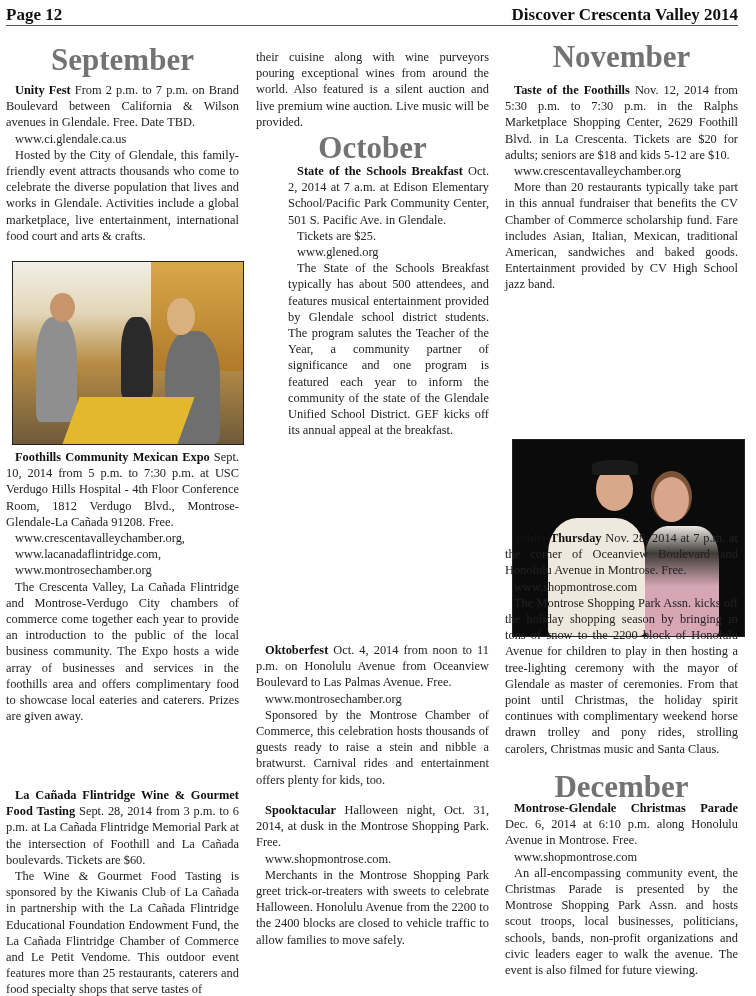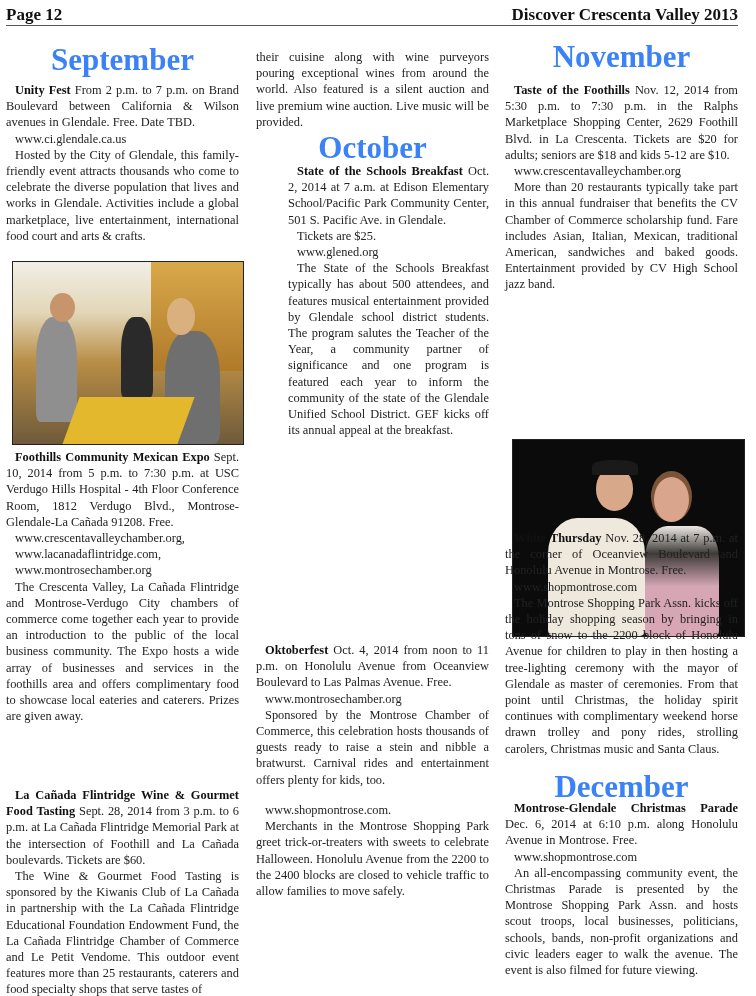--- a/index.html
+++ b/index.html
@@ -5,21 +5,21 @@
   * { margin: 0; padding: 0; box-sizing: border-box; }
   html, body { width: 756px; height: 996px; background: #ffffff; overflow: hidden; }
   body { position: relative; font-family: "DejaVu Serif", "Liberation Serif", serif; color: #1a1a1a; }
   .header { position: absolute; left: 6px; top: 2px; width: 732px; height: 24px; border-bottom: 1.5px solid #555; }
   .hdr-left { position: absolute; left: 0; top: 3px; font-family: Liberation Serif, serif; font-weight: bold; font-size: 17px; color: #111; }
   .hdr-right { position: absolute; right: 0; top: 3px; font-family: "Liberation Serif", serif; font-weight: bold; font-size: 17px; color: #111; }
   .col { position: absolute; top: 0; }
   .c1 { left: 6px; width: 233px; }
   .c2 { left: 256px; width: 233px; }
   .c3 { left: 505px; width: 233px; }
-  .month { font-family: "Liberation Serif", serif; font-weight: bold; font-size: 31px; text-align: center; color: #3b82f6; line-height: 34px; position: absolute; left: 0; right: 0; }
+  .month { font-family: "Liberation Serif", serif; font-weight: bold; font-size: 31px; text-align: center; color: #737373; line-height: 34px; position: absolute; left: 0; right: 0; }
   .txt { position: absolute; left: 0; right: 0; font-family: "Liberation Serif", serif; font-size: 12.4px; line-height: 16.2px; text-align: justify; color: #222; }
   .txt p { text-indent: 9px; }
   .txt p.noind { text-indent: 0; }
   .txt b { color: #111; }
   .photo { position: absolute; border: 1.5px solid #222; overflow: hidden; }
   
   .p1 { left: 6px; top: 261px; width: 232px; height: 184px;
         background: linear-gradient(180deg, #f2efe6 0%, #e2d6b8 28%, #b88d46 55%, #6e5a3a 100%); }
   .p1 .wall { position:absolute; right:0; top:0; width:40%; height:60%; background: linear-gradient(180deg,#d8a84a,#b07a2a); }
   .p1 .table { position:absolute; left:25%; bottom:0; width:50%; height:26%; background:#e3b82c; transform: skewX(-20deg); }
@@ -34,21 +34,21 @@
   .p2 .mhead { position:absolute; left:36%; top:14%; width:16%; height:22%; background:#d7a889; border-radius:50%; }
   .p2 .hat { position:absolute; left:34%; top:10%; width:20%; height:8%; background:#1a1a1a; border-radius:40% 40% 10% 10%; }
   .p2 .woman { position:absolute; left:57%; top:44%; width:32%; height:56%; background: linear-gradient(180deg,#eee9e4 0%, #3d3a37 25%, #d5a6b5 55%, #d9a6b5 100%); border-radius: 30% 30% 5% 5%; }
   .p2 .whead { position:absolute; left:61%; top:19%; width:15%; height:23%; background:#d9a58c; border-radius:50%; box-shadow: 0 -3px 0 3px #7a5438; }
 </style>
 </head>
 <body>
 
 <div class="header">
   <span class="hdr-left">Page 12</span>
-  <span class="hdr-right">Discover Crescenta Valley 2013</span>
+  <span class="hdr-right">Discover Crescenta Valley 2014</span>
 </div>
 
 <div class="col c1">
   <h1 class="month" style="top:43px;">September</h1>
 
   <div class="txt" style="top:82px;">
     <p><b>Unity Fest</b> <span>From 2 p.m. to 7 p.m. on Brand Boulevard between California &amp; Wilson avenues in Glendale. Free. Date TBD.</span></p>
     <p>www.ci.glendale.ca.us</p>
     <p>Hosted by the City of Glendale, this family-friendly event attracts thousands who come to celebrate the diverse population that lives and works in Glendale. Activities include a global marketplace, live entertainment, international food court and arts &amp; crafts.</p>
   </div>
@@ -99,20 +99,21 @@
       <div class="whead"></div>
   </div>
 
   <div class="txt" style="top:642px;">
     <p><b>Oktoberfest</b> <span>Oct. 4, 2014 from noon to 11 p.m. on Honolulu Avenue from Oceanview Boulevard to Las Palmas Avenue. Free.</span></p>
     <p>www.montrosechamber.org</p>
     <p>Sponsored by the Montrose Chamber of Commerce, this celebration hosts thousands of guests ready to raise a stein and nibble a bratwurst. Carnival rides and entertainment offers plenty for kids, too.</p>
   </div>
 
   <div class="txt" style="top:802px;">
+    <p><b>Spooktacular</b> <span>Halloween night, Oct. 31, 2014, at dusk in the Montrose Shopping Park. Free.</span></p>
     <p>www.shopmontrose.com.</p>
     <p>Merchants in the Montrose Shopping Park greet trick-or-treaters with sweets to celebrate Halloween. Honolulu Avenue from the 2200 to the 2400 blocks are closed to vehicle traffic to allow families to move safely.</p>
   </div>
 </div>
 
 <div class="col c3">
   <h1 class="month" style="top:40px;">November</h1>
 
   <div class="txt" style="top:82px;">
     <p><b>Taste of the Foothills</b> <span>Nov. 12, 2014 from 5:30 p.m. to 7:30 p.m. in the Ralphs Marketplace Shopping Center, 2629 Foothill Blvd. in La Crescenta. Tickets are $20 for adults; seniors are $18 and kids 5-12 are $10.</span></p>

